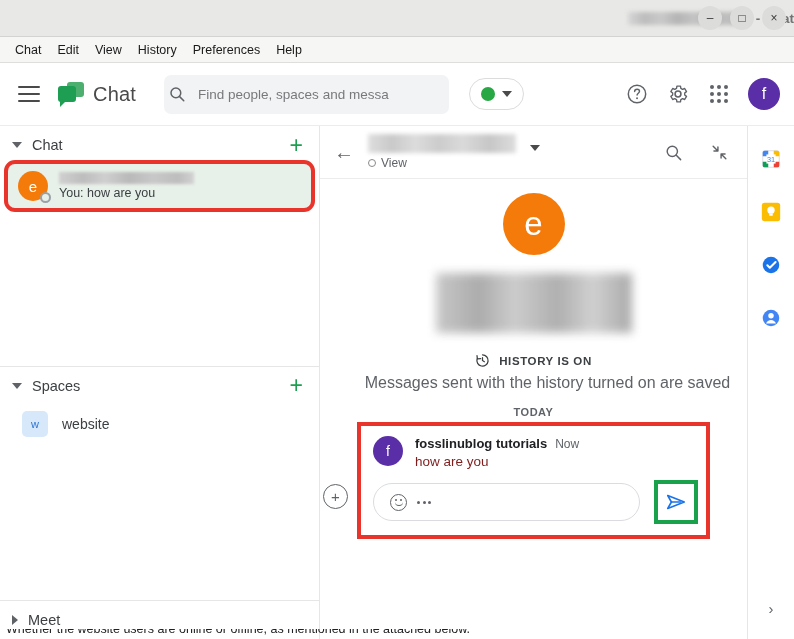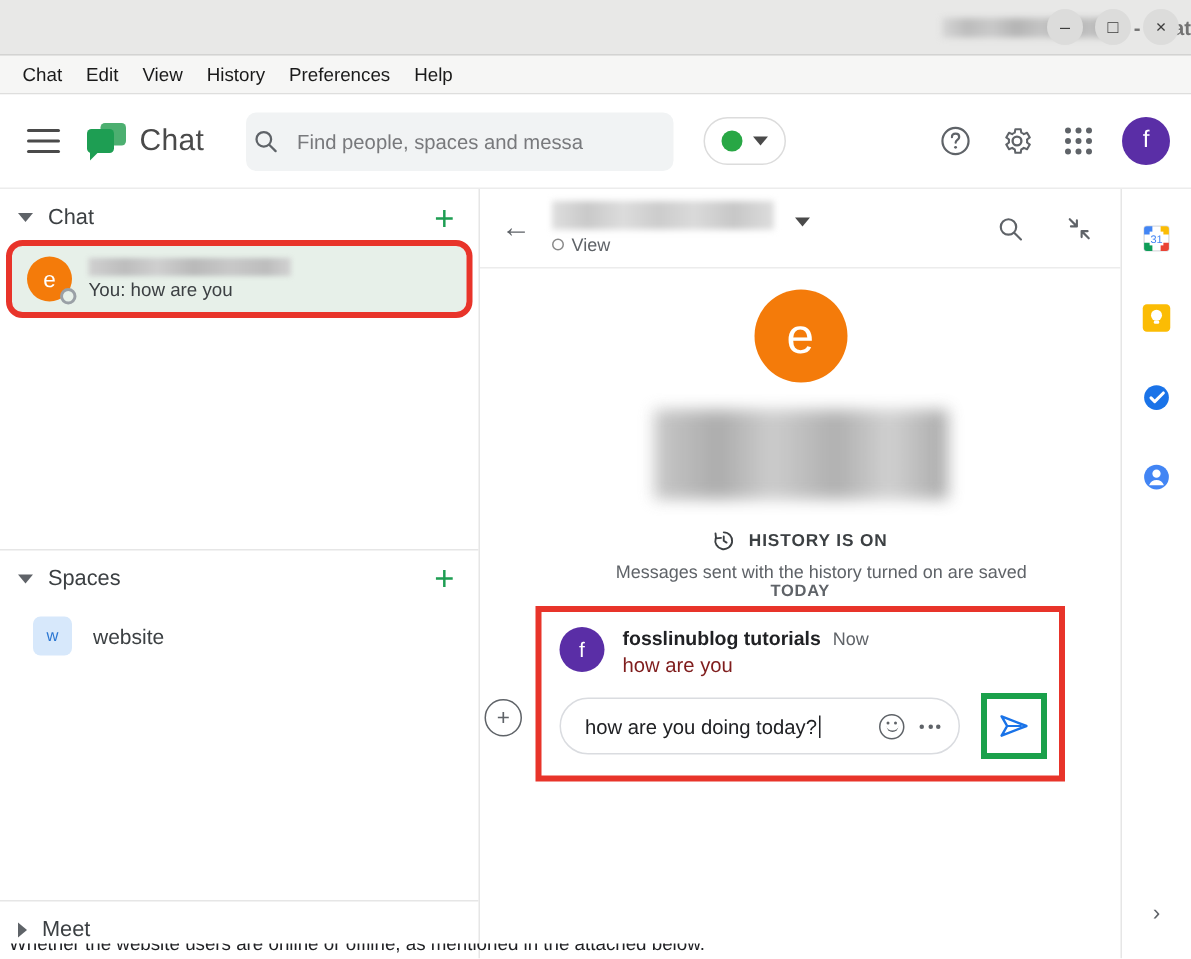--- a/index.html
+++ b/index.html
@@ -199,21 +199,21 @@
   .blur-block {
     width: 196px; height: 60px;
     background:
       linear-gradient(90deg,#bfbfbf,#9e9e9e 22%,#c4c4c4 40%,#a2a2a2 62%,#c9c9c9 80%,#9b9b9b);
     filter: blur(5px);
     opacity: .85;
     margin-bottom: 20px;
   }
   .hist-row { display: flex; align-items: center; gap: 9px; margin-bottom: 6px;}
   .hist-txt { font-size: 11.5px; font-weight: bold; color: #3c4043; letter-spacing: .6px;}
-  .hist-sub { font-size: 12px; color: #5f6368;  padding-left: 28px;}
+  .hist-sub { font-size: 16px; color: #5f6368; margin-bottom: 14px; padding-left: 28px;}
   .today-lbl { font-size: 11px; font-weight: bold; color: #5f6368; letter-spacing: .5px; margin-bottom: 8px;}
 
   .msg-zone {
     width: 345px; margin: 0 auto;
     outline: 4px solid #e8342a;
     padding: 10px 12px 14px 12px;
     position: relative;
   }
   .msg { display: flex; gap: 12px; align-items: flex-start; margin-bottom: 14px;}
   .av-msg {
@@ -466,21 +466,20 @@
             <div class="msg-meta">
               <span class="msg-author">fosslinublog tutorials</span>
               <span class="msg-time">Now</span>
             </div>
             <div class="msg-text">how are you</div>
           </div>
         </div>
 
         <div class="composer-row">
           <div class="input-pill">
-            <span class="input-val"><span>how are you doing today?</span><span class="caret-bar"></span></span>
             <span class="smiley">
                 <i class="l"></i>
                 <i class="r"></i>
                 <u></u>
               </span>
             <span class="dots3">
                 <i></i>
                 <i></i>
                 <i></i>
               </span>

